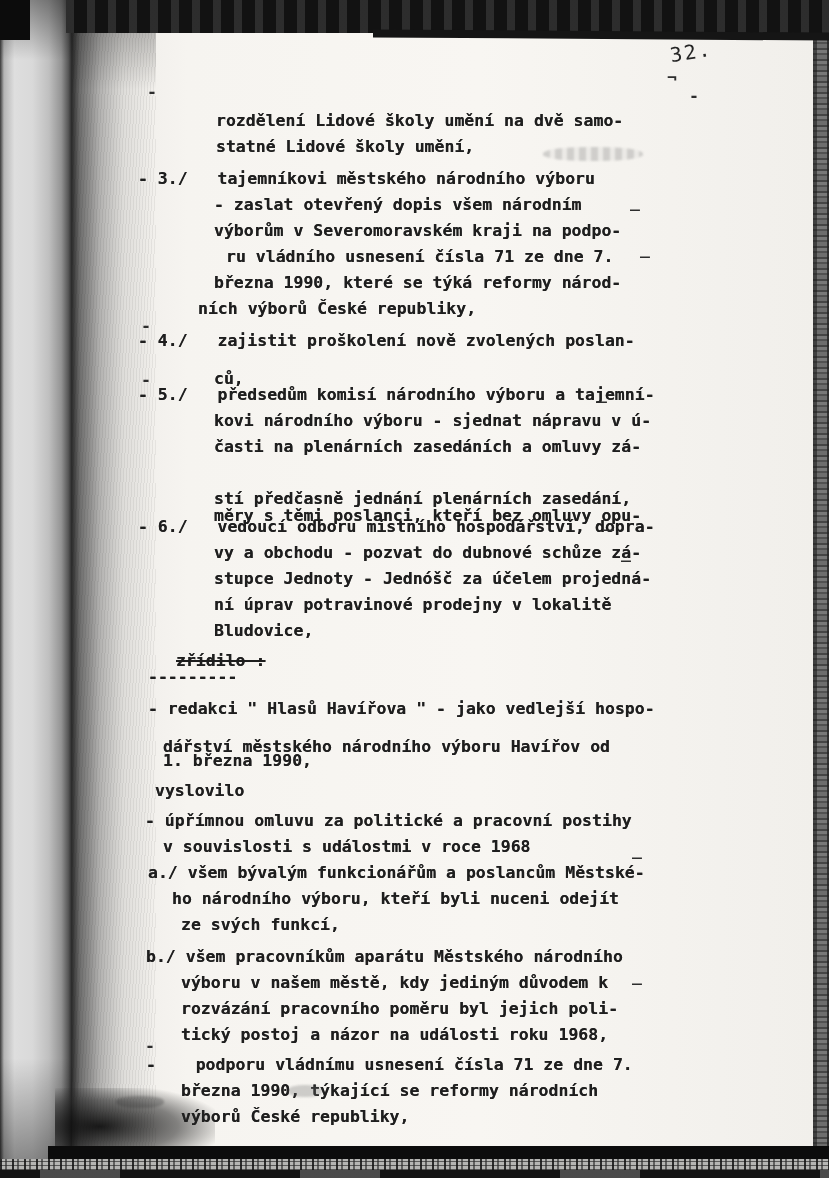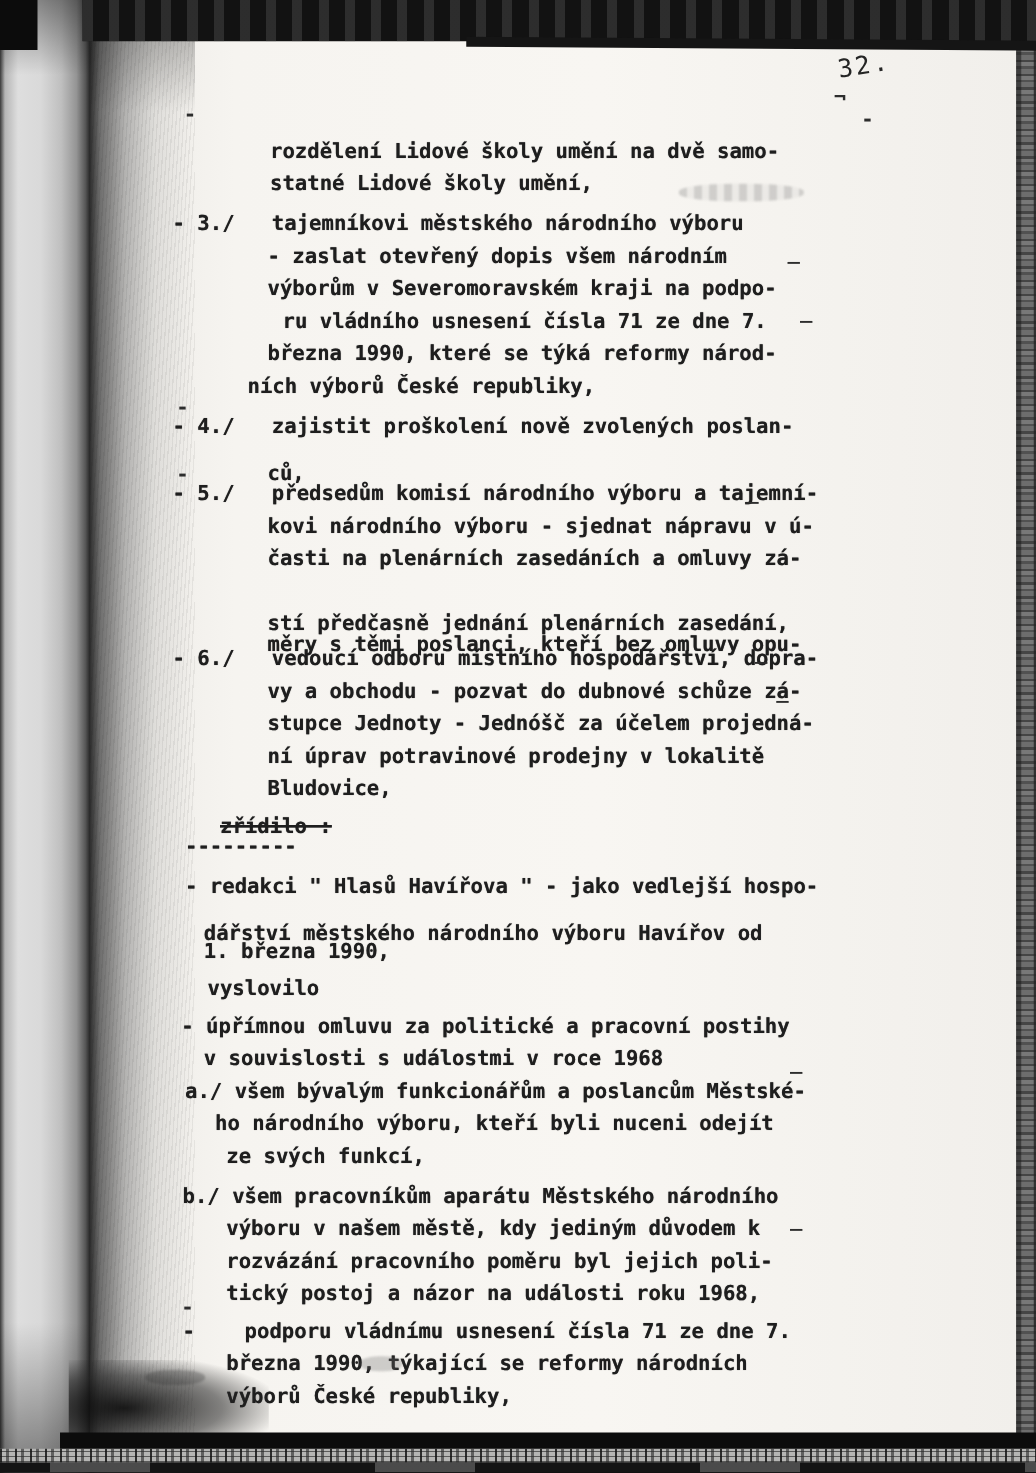--- a/index.html
+++ b/index.html
@@ -93,21 +93,21 @@
       <div class="line" style="left: 138px; top: 516px;">- 6./   vedoucí odboru místního hospodářství, dopra-</div>
       <div class="line" style="left: 214px; top: 542px;">vy a obchodu - pozvat do dubnové schůze zá-</div>
       <div class="line" style="left: 214px; top: 568px;">stupce Jednoty - Jednóšč za účelem projedná-</div>
       <div class="line" style="left: 214px; top: 594px;">ní úprav potravinové prodejny v lokalitě</div>
       <div class="line" style="left: 214px; top: 620px;">Bludovice,</div>
       <div class="line strike" style="left: 148px; top: 650px;">zřídilo :</div>
       <div class="line" style="left: 148px; top: 666px;">---------</div>
       <div class="line" style="left: 148px; top: 698px;">- redakci " Hlasů Havířova " - jako vedlejší hospo-</div>
       <div class="line" style="left: 163px; top: 724px; margin-top: 12px;">dářství městského národního výboru Havířov od</div>
       <div class="line" style="left: 163px; top: 750px;">1. března 1990,</div>
-      <div class="line" style="left: 166px; top: 780px; text-align: right;">vyslovilo</div>
+      <div class="line" style="left: 155px; top: 780px; text-align: right;">vyslovilo</div>
       <div class="line" style="left: 145px; top: 810px;">- úpřímnou omluvu za politické a pracovní postihy</div>
       <div class="line" style="left: 163px; top: 836px;">v souvislosti s událostmi v roce 1968</div>
       <div class="line" style="left: 148px; top: 862px;">a./ všem bývalým funkcionářům a poslancům Městské-</div>
       <div class="line" style="left: 172px; top: 888px;">ho národního výboru, kteří byli nuceni odejít</div>
       <div class="line" style="left: 181px; top: 914px;">ze svých funkcí,</div>
       <div class="line" style="left: 146px; top: 946px;">b./ všem pracovníkům aparátu Městského národního</div>
       <div class="line" style="left: 181px; top: 972px;">výboru v našem městě, kdy jediným důvodem k</div>
       <div class="line" style="left: 181px; top: 998px;">rozvázání pracovního poměru byl jejich poli-</div>
       <div class="line" style="left: 181px; top: 1024px;">tický postoj a názor na události roku 1968,</div>
       <div class="line" style="left: 146px; top: 1054px;">-    podporu vládnímu usnesení čísla 71 ze dne 7.</div>

